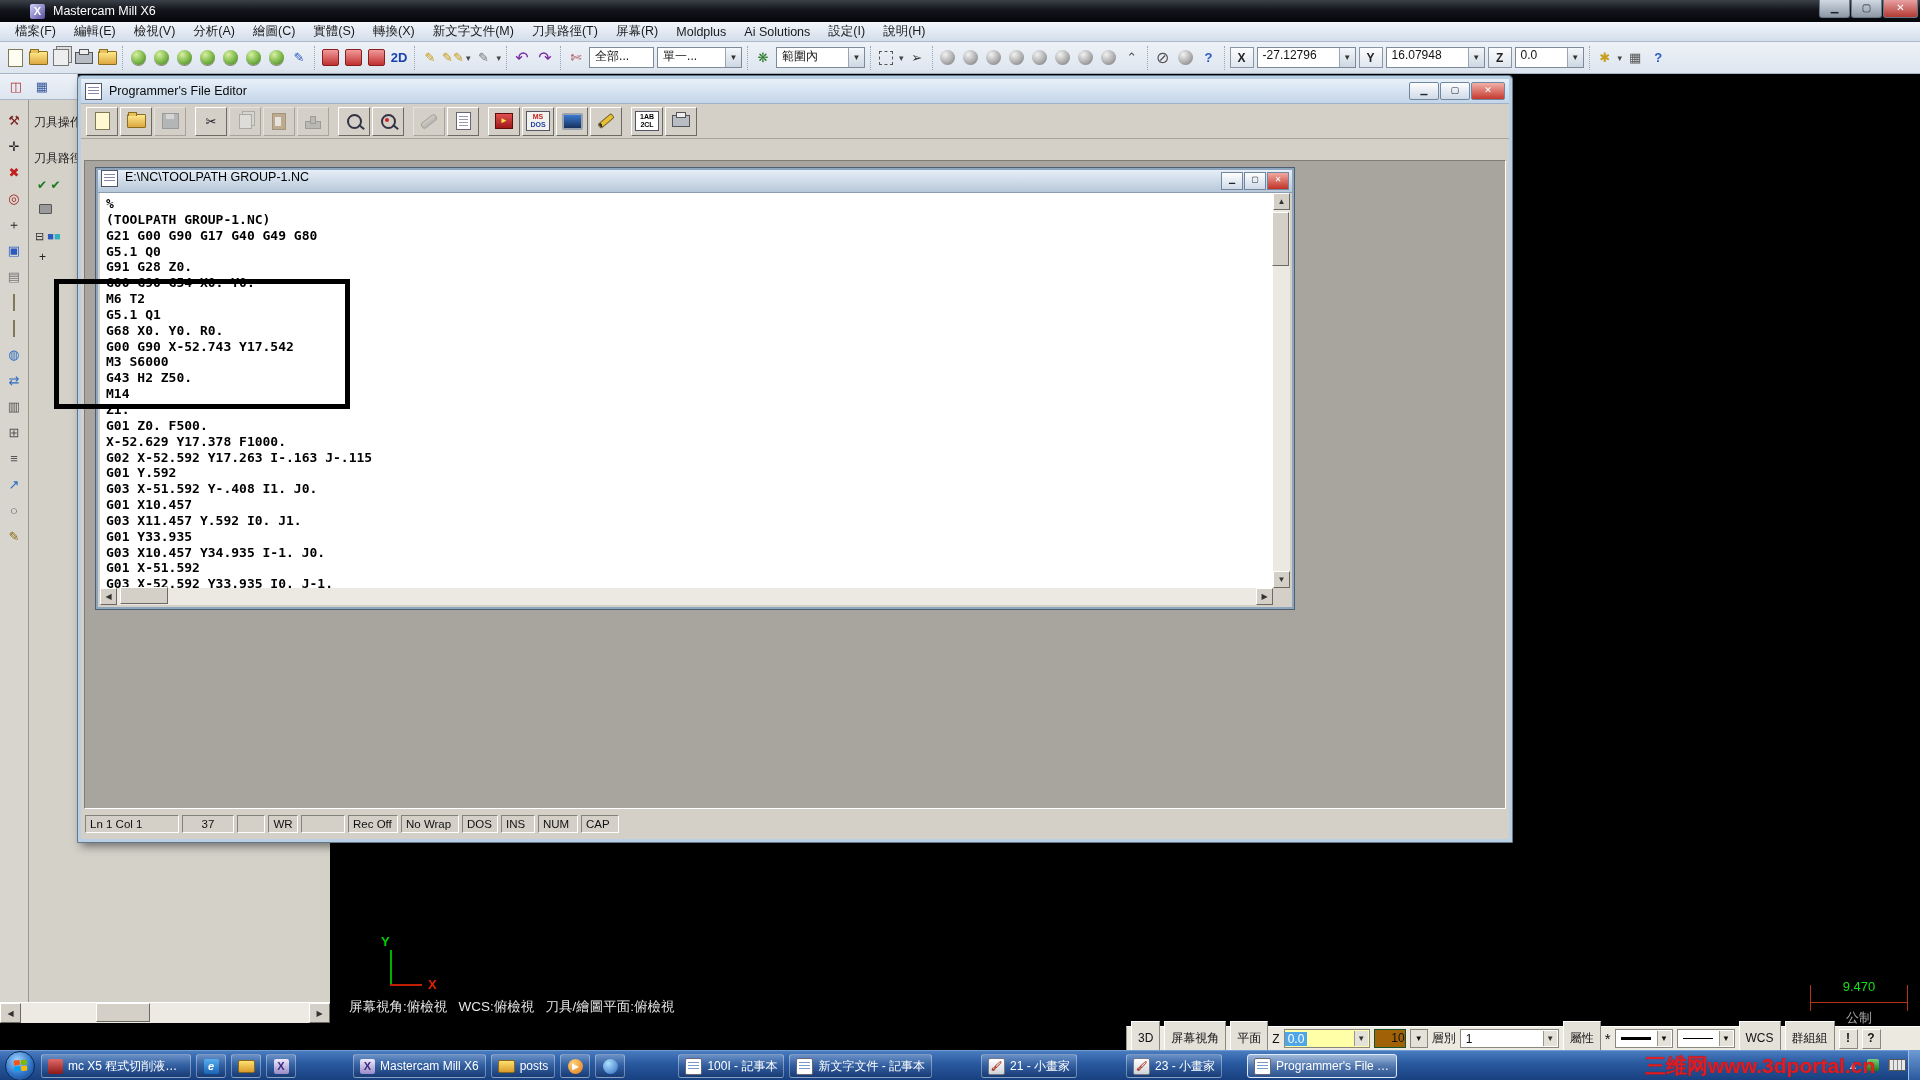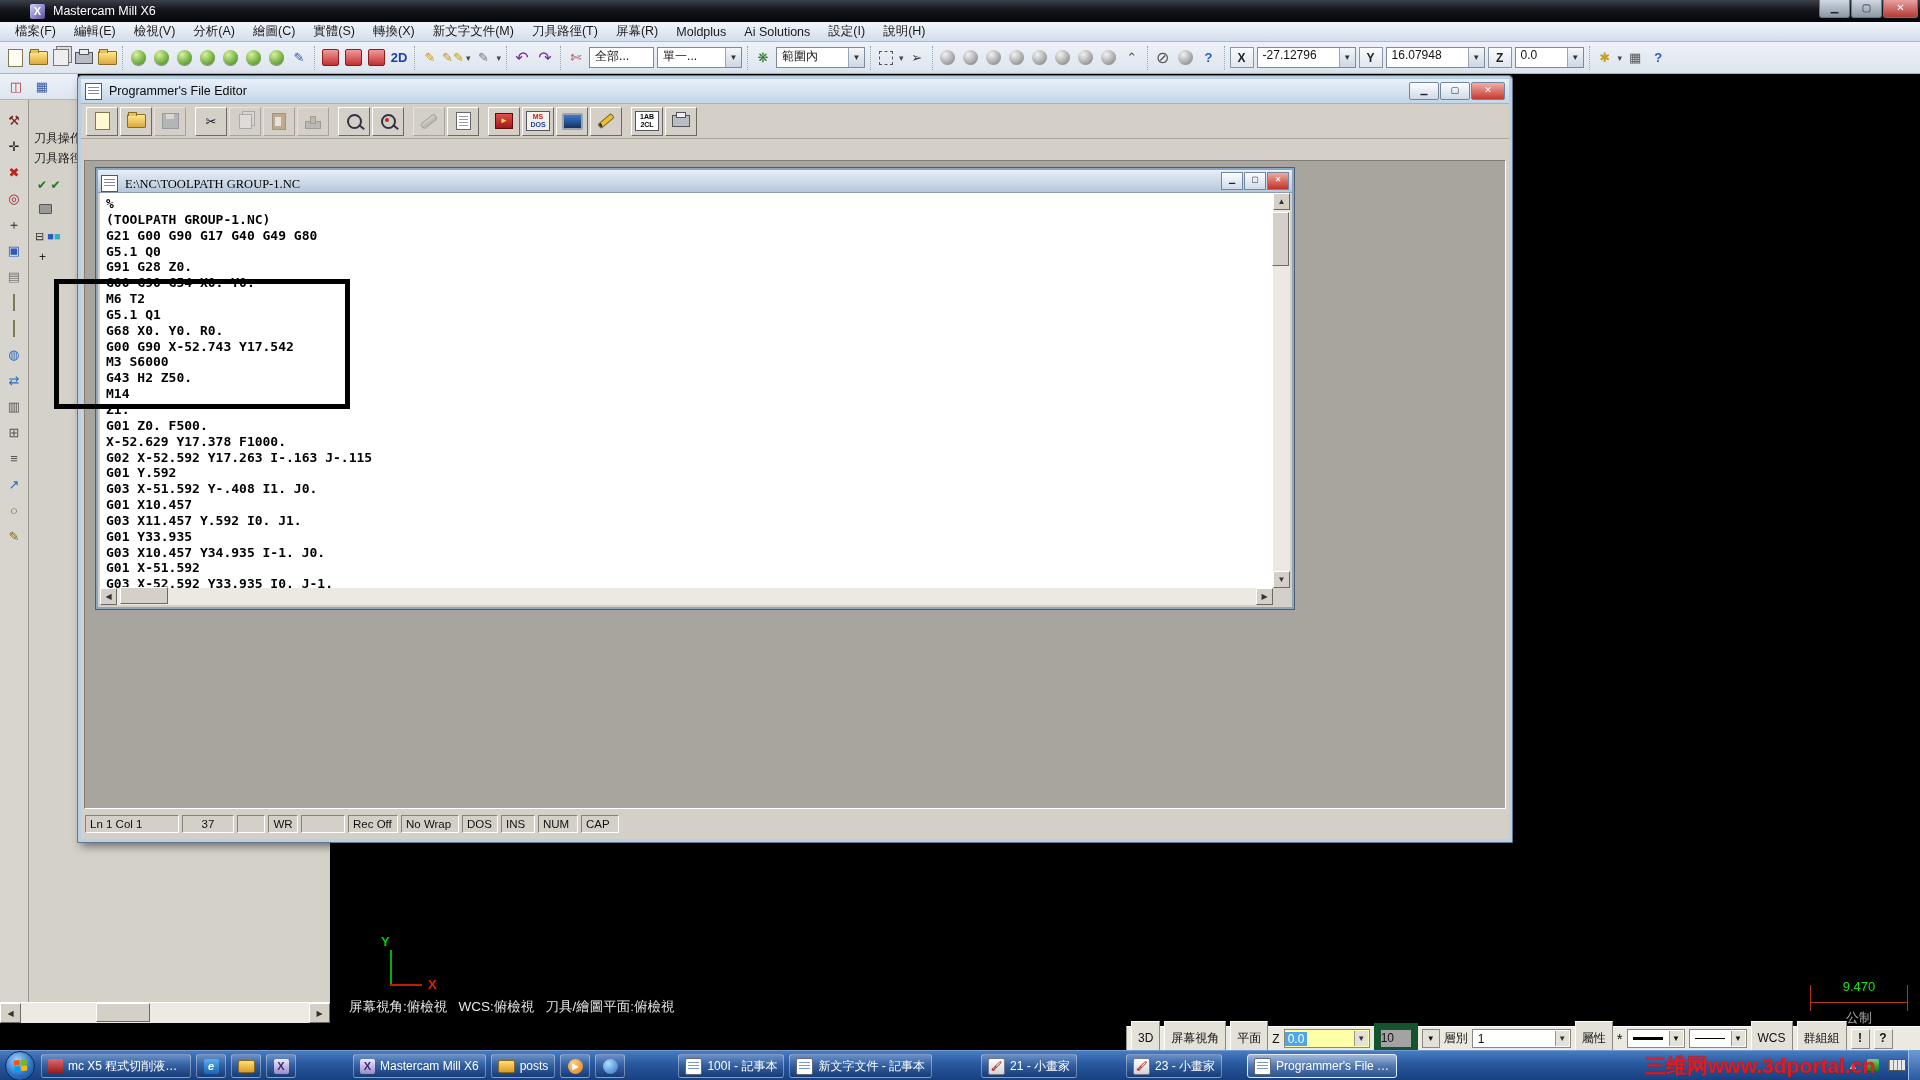--- a/index.html
+++ b/index.html
@@ -102,43 +102,43 @@
   .pfe-client{position:absolute;left:3px;right:3px;top:81px;bottom:30px;background:#a8a59e;border:1px solid;border-color:#807d76 #fff #fff #807d76;}
   .pfe-status{position:absolute;left:4px;right:4px;bottom:5px;height:20px;display:flex;gap:3px;align-items:center;font-size:11.5px;color:#111;}
   .pfe-status span{height:16px;line-height:16px;padding:0 4px;background:#d4d0c8;border:1px solid;border-color:#85827b #fff #fff #85827b;overflow:hidden;white-space:nowrap;}
   .pfe-status .i0{width:84px;} .pfe-status .i1{width:42px;text-align:center;} .pfe-status .i2{width:18px;}
   .pfe-status .i3{width:20px;text-align:center;} .pfe-status .i4{width:34px;} .pfe-status .i5{width:40px;}
   .pfe-status .i6{width:48px;} .pfe-status .i7{width:26px;} .pfe-status .i8{width:24px;}
   .pfe-status .i9{width:30px;} .pfe-status .i10{width:28px;}
   
   .doc{left:96px;top:168px;width:1198px;height:441px;background:#d4d0c8;z-index:35;
     border:2px solid #8ea6bd;outline:1px solid #4d5f70;box-sizing:border-box;}
-  .doc-title{height:22px;background:linear-gradient(#e6eef7,#b7c8da);display:flex;align-items:flex-end;
-    font-size:12.5px;color:#000;position:relative;border-bottom:1px solid #8a9cae;font-family:Liberation Serif, serif;}
+  .doc-title{height:22px;background:linear-gradient(#e6eef7,#b7c8da);display:flex;align-items:flex-start;
+    font-size:12.5px;color:#000;position:relative;border-bottom:1px solid #8a9cae;}
   .doc-caps{position:absolute;right:3px;top:2px;display:flex;gap:1px;}
   .doc-cap{width:20px;height:16px;border:1px solid #7286a0;background:linear-gradient(#fdfeff,#cfdae8);font-size:8px;line-height:14px;text-align:center;color:#223;}
   .doc-cap.close{background:linear-gradient(#f0a8a0,#c23227);color:#fff;}
   .doc-body{position:absolute;left:2px;top:23px;right:19px;bottom:19px;background:#fff;overflow:hidden;
     padding:3px 0 0 6px;cursor:text;}
   .ncline{height:15.85px;font:bold 13px/15.85px "DejaVu Sans Mono",monospace;color:#000;white-space:pre;}
   .doc-vscroll{position:absolute;right:2px;top:23px;bottom:19px;width:17px;background:#ece9e2;display:flex;flex-direction:column;justify-content:space-between;align-items:center;}
   .doc-hscroll{position:absolute;left:2px;bottom:2px;right:19px;height:17px;background:#ece9e2;display:flex;justify-content:space-between;align-items:center;}
   .vthumb{position:absolute;right:3px;top:42px;width:15px;height:52px;z-index:2;}
   .hthumb{position:absolute;left:22px;bottom:3px;width:46px;height:15px;z-index:2;}
   .corner{position:absolute;right:2px;bottom:2px;width:17px;height:17px;background:#d4d0c8;}
   
   .annot{left:54px;top:279px;width:286px;height:120px;border:5px solid #000;z-index:40;}
   
   .mc-status{left:1126px;top:1026px;width:794px;height:24px;background:#ece9e1;border-top:1px solid #fff;
     border-left:1px solid #9a978e;display:flex;align-items:center;gap:4px;padding-left:4px;box-sizing:border-box;font-size:12px;color:#111;z-index:6;}
   .stbtn{height:18px;line-height:16px;padding:8px 6px;border:1px solid;border-color:#fff #8a877f #8a877f #fff;background:#e4e1d9;white-space:nowrap;}
   .zfield{width:84px;height:17px;background:#ffffa8;border:1px solid #8a877f;display:flex;align-items:center;position:relative;font-size:12px;}
   .zsel{background:#4ea6e8;color:#fff;padding:0 3px;}
   .zfield .da,.lvl .da{position:absolute;right:1px;top:1px;bottom:1px;width:13px;font-size:8px;display:flex;align-items:center;justify-content:center;background:#e4e1d9;border-left:1px solid #9a978e;color:#333;}
-  .colorchip{width:30px;height:17px;background:#a3a3a3;border:7px solid #14532d;text-align:left;line-height:17px;}
+  .colorchip{width:30px;height:17px;background:#a16207;border:1px solid #14532d;text-align:right;line-height:17px;}
   .dabtn{width:16px;height:17px;border:1px solid #8a877f;background:#e4e1d9;font-size:8px;text-align:center;line-height:17px;}
   .lvl{width:92px;height:17px;background:#fff;border:1px solid #8a877f;display:flex;align-items:center;padding-left:5px;position:relative;}
   .linecombo{width:56px;height:17px;background:#fff;border:1px solid #8a877f;position:relative;display:flex;align-items:center;}
   .linecombo .ln{margin-left:5px;width:30px;background:#000;}
   .linecombo .da{position:absolute;right:1px;top:1px;bottom:1px;width:13px;font-size:8px;display:flex;align-items:center;justify-content:center;background:#e4e1d9;border-left:1px solid #9a978e;}
   .sqbtn{width:17px;height:18px;border:1px solid;border-color:#fff #8a877f #8a877f #fff;background:#e4e1d9;text-align:center;line-height:16px;font-weight:bold;}
   
   .taskbar{left:0;top:1050px;width:1920px;height:30px;background:linear-gradient(#4a7cc0,#2a5aa0 40%,#173f7e);
     border-top:1px solid #6f9bd4;display:flex;align-items:center;z-index:60;}
   .orb{width:28px;height:28px;border-radius:50%;margin:0 6px 0 5px;
@@ -372,21 +372,21 @@
     <span class="li" style="color:#2a6ac0;">⇄</span>
     <span class="li" style="color:#555;">▥</span>
     <span class="li" style="color:#555;">⊞</span>
     <span class="li" style="color:#555;">≡</span>
     <span class="li" style="color:#2a6ac0;">↗</span>
     <span class="li" style="color:#555;">○</span>
     <span class="li" style="color:#8a6a10;">✎</span>
   </div>
 
   <div class="abs leftpanel">
-    <div class="ptab" style="top:30px;">刀具操作</div>
+    <div class="ptab" style="top:14px;">刀具操作</div>
     <div class="ptab" style="top:50px;">刀具路徑</div>
     <div class="abs" style="left:8px;top:78px;color:#1a7a1a;font-size:12px;">✔ ✔</div>
     <div class="abs" style="left:10px;top:104px;width:11px;height:8px;background:#9a9a9a;border:1px solid #555;border-radius:1px;"></div>
     <div class="abs" style="left:6px;top:130px;font-size:11px;color:#333;">⊟ <span style="color:#2a5ac0;">■</span><span style="color:#30b0c0;">■</span></div>
     <div class="abs" style="left:10px;top:150px;font-size:12px;color:#222;">+</div>
   </div>
 
   <div class="abs pscroll">
     <span class="sbtn raised">◀</span>
     <span class="sbtn raised">▶</span>

